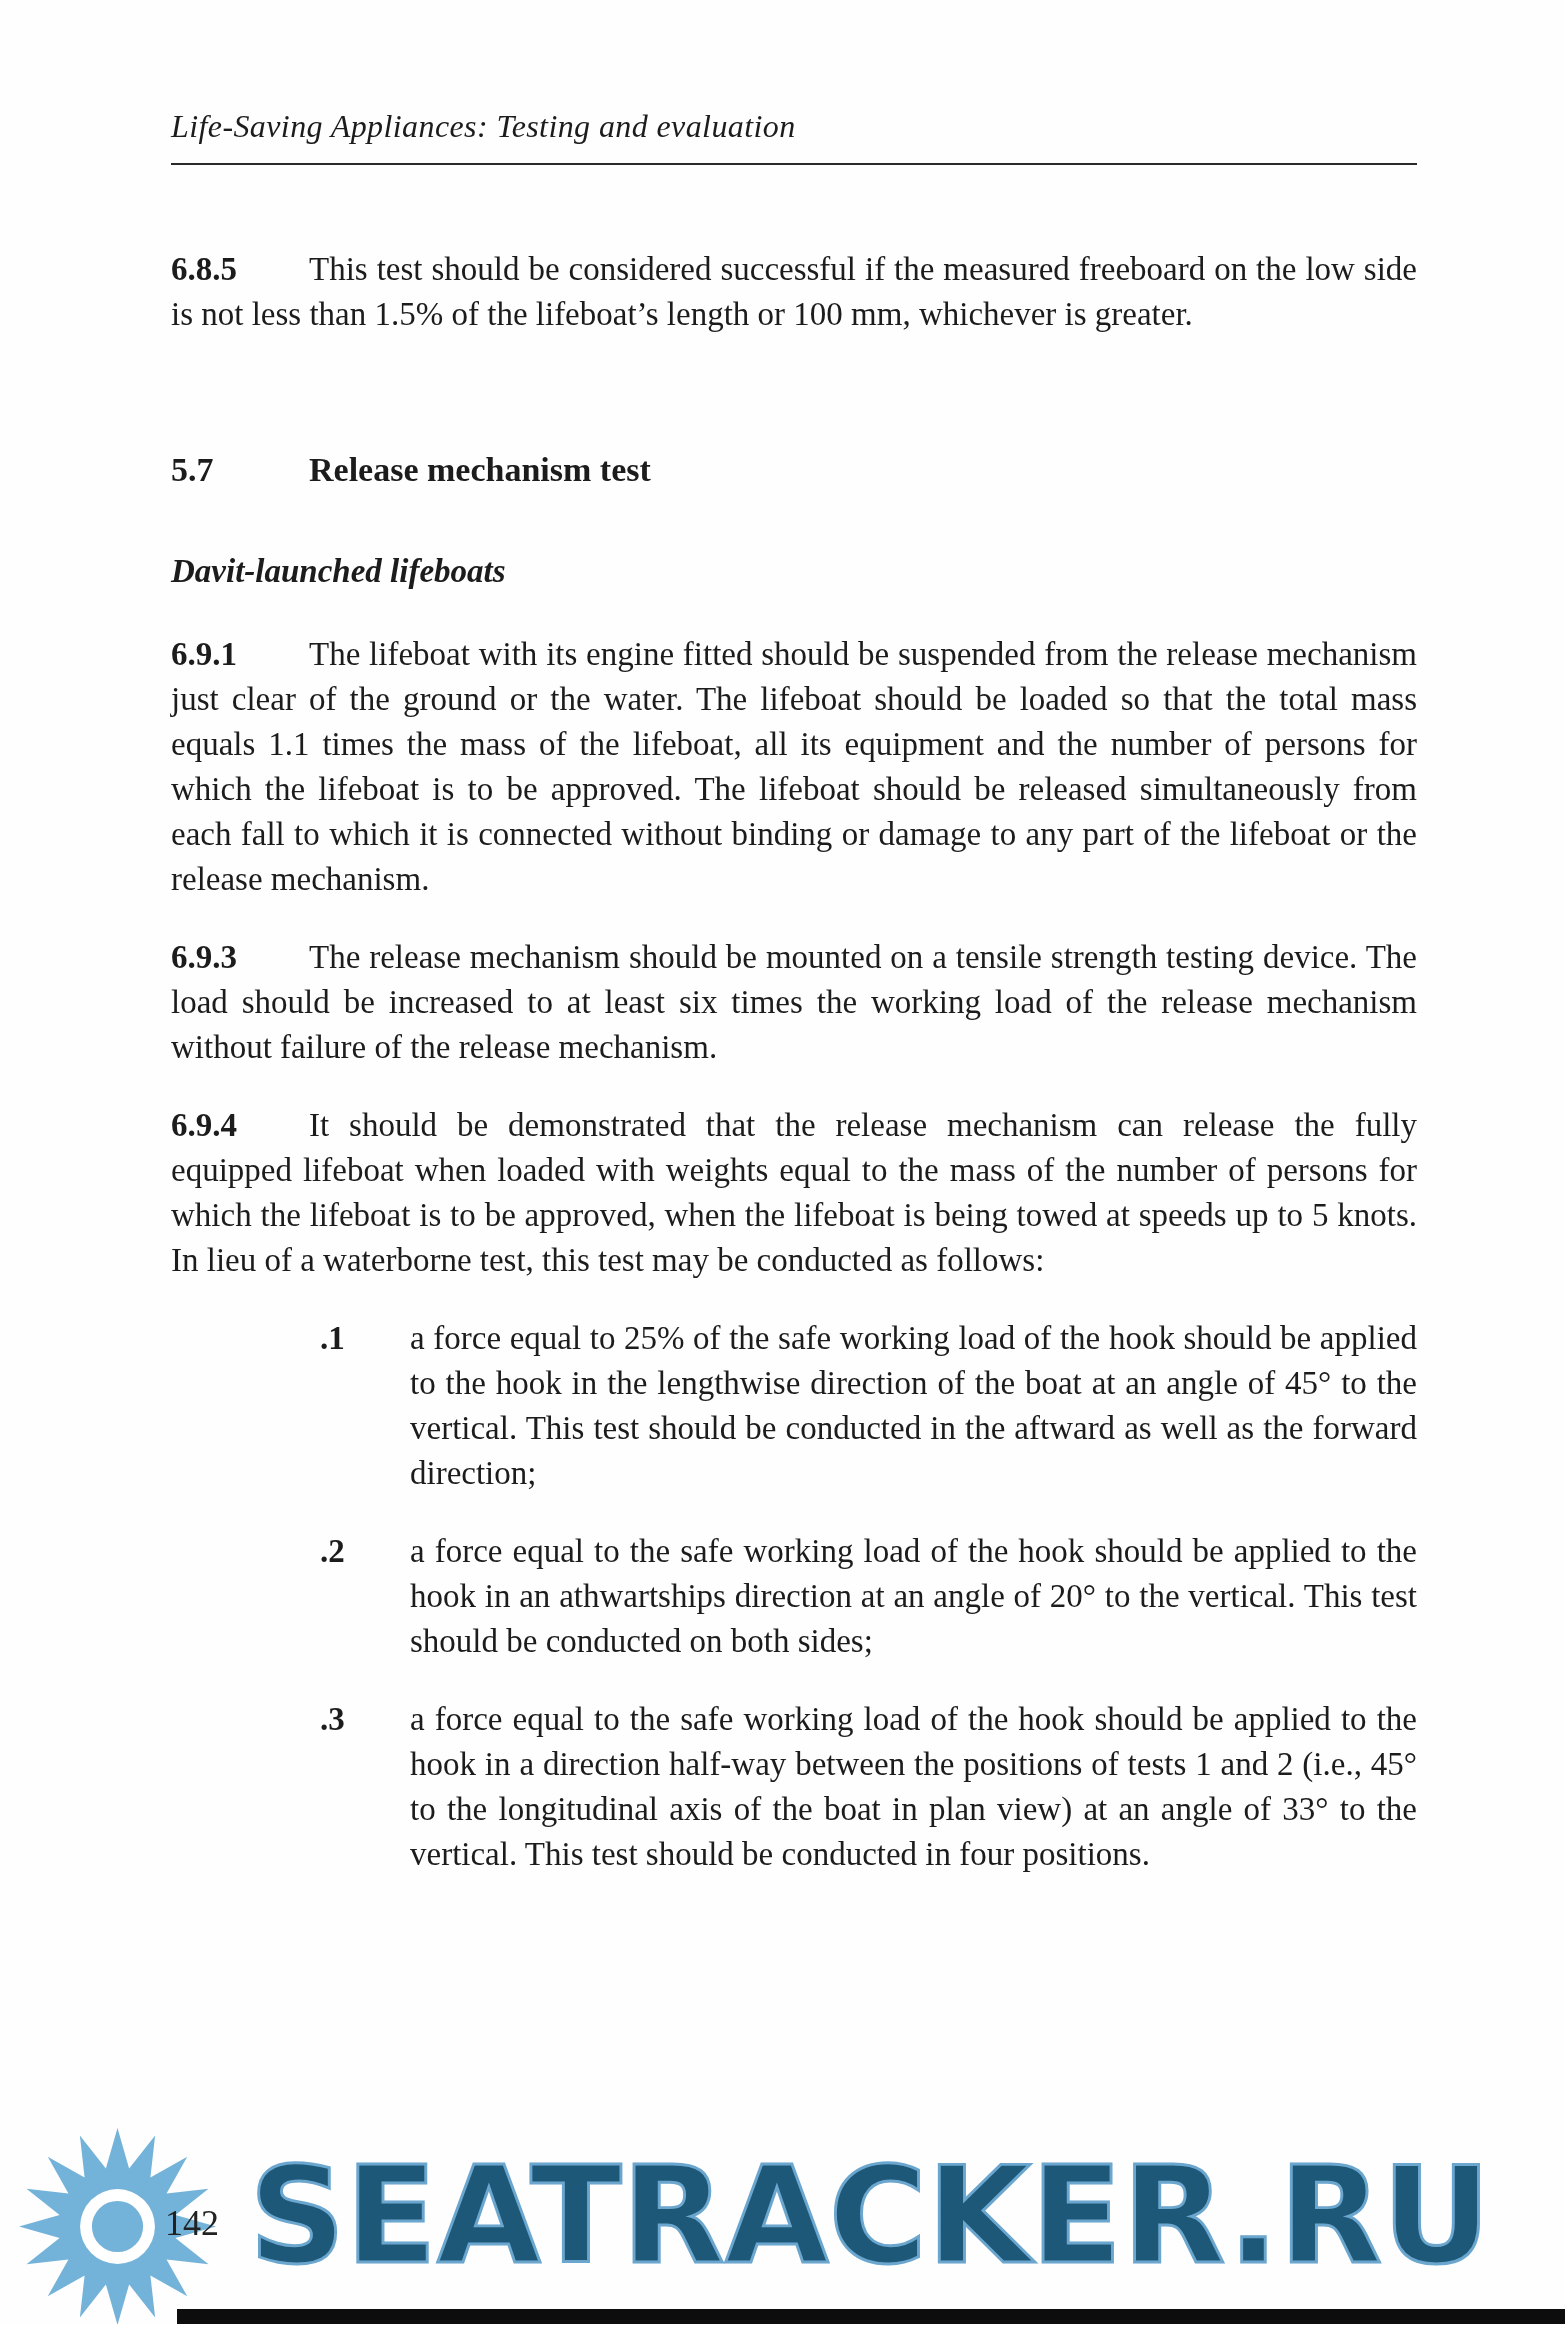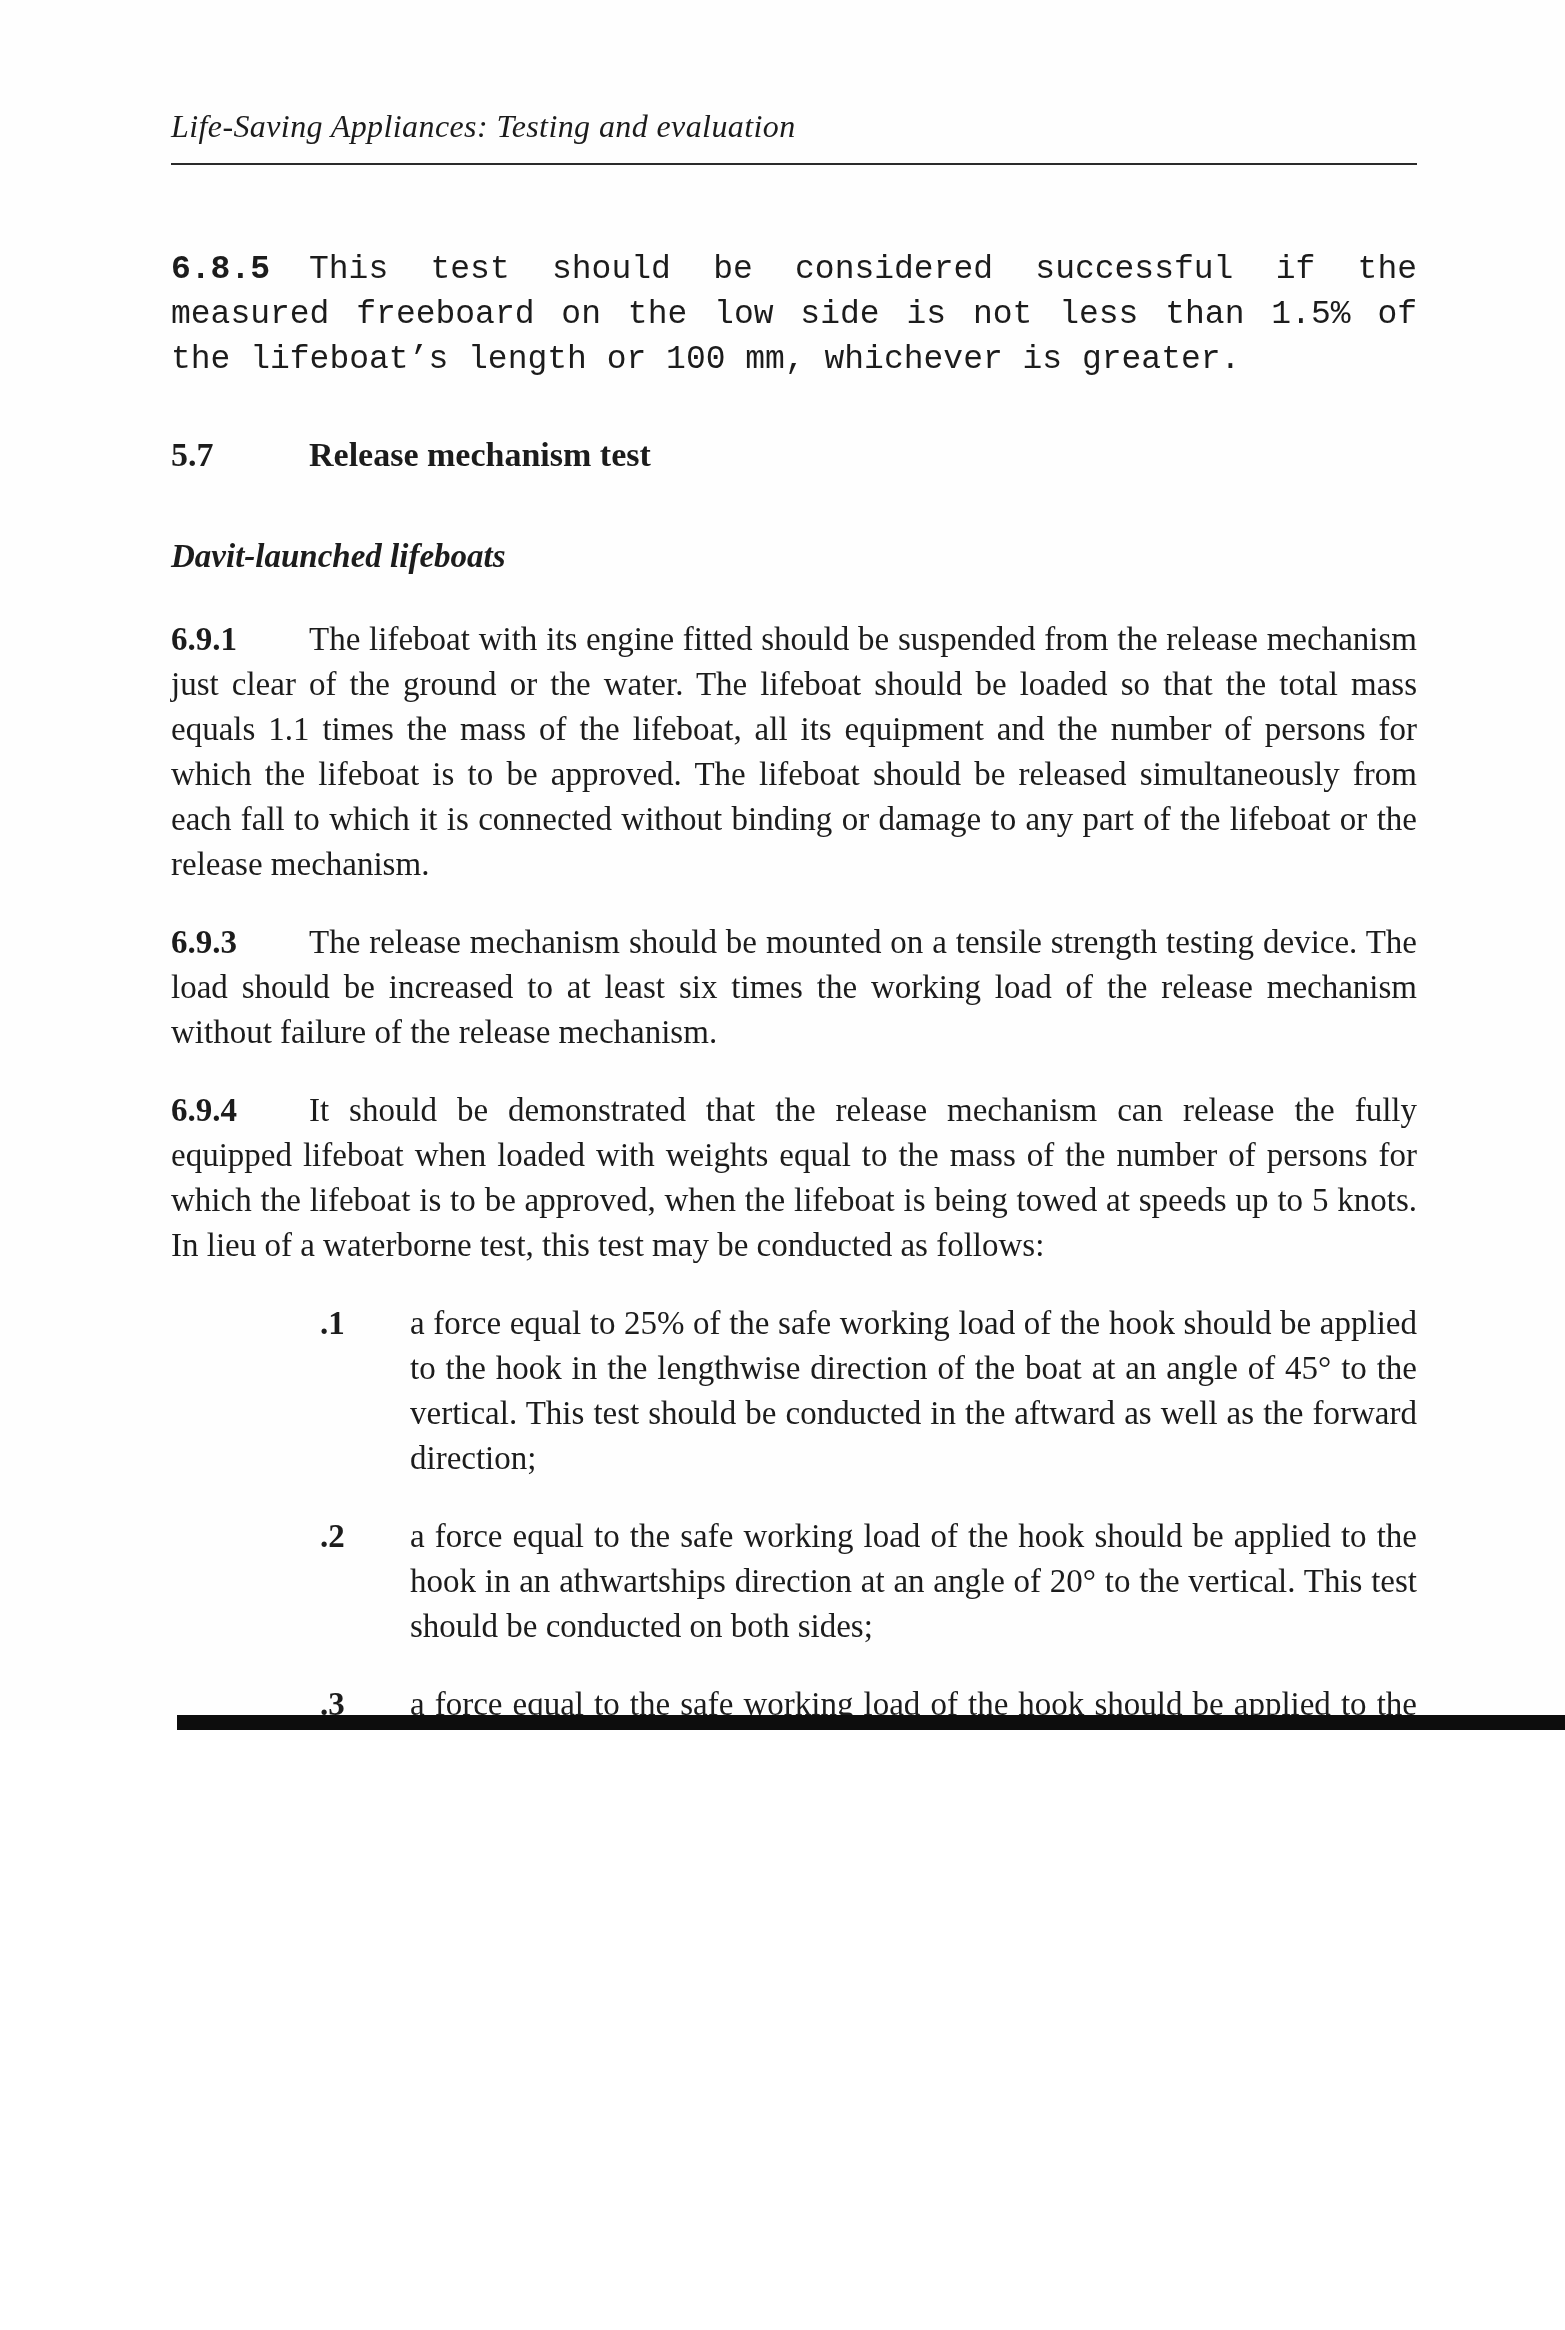--- a/index.html
+++ b/index.html
@@ -3,21 +3,21 @@
 <meta charset="utf-8">
 <style>
   html, body {
     margin: 0;
     padding: 0;
     background: #ffffff;
   }
   .page {
     position: relative;
     width: 1566px;
-    height: 1730px;
+    height: 2324px;
     background: #fefefe;
     overflow: hidden;
     font-family: "Liberation Serif", serif;
     color: #1c1c1c;
   }
   .content {
     padding: 108px 149px 0 171px;
   }
   .running-title {
     font-size: 32px;
@@ -30,22 +30,21 @@
     border-top: 2.2px solid #2a2a2a;
     margin: 0 0 82px 0;
   }
   .para {
     font-size: 33px;
     line-height: 45px;
     text-align: justify;
     margin: 0 0 33px 0;
   }
   .para-gap-large {
-    margin-bottom: 54px;
-    font-family: Liberation Mono, monospace;
+    margin-bottom: 114px;
   }
   .pnum {
     font-weight: bold;
     display: inline-block;
     min-width: 138px;
   }
   .section-heading {
     font-size: 34px;
     font-weight: bold;
     margin: 0 0 64px 0;

